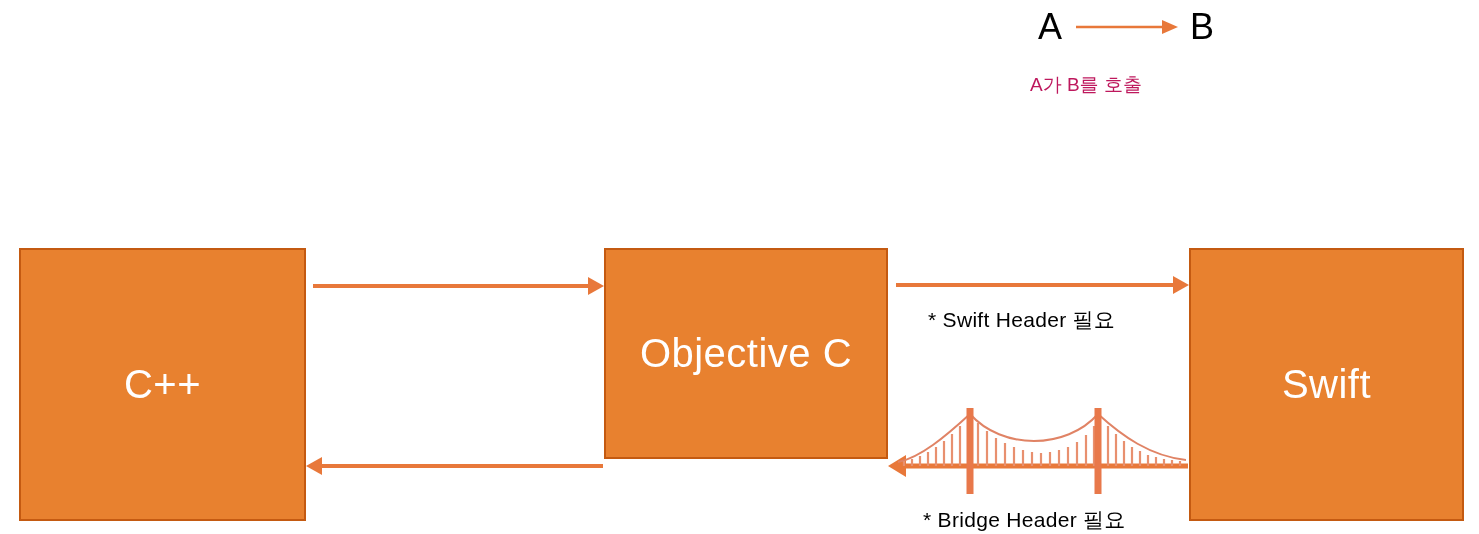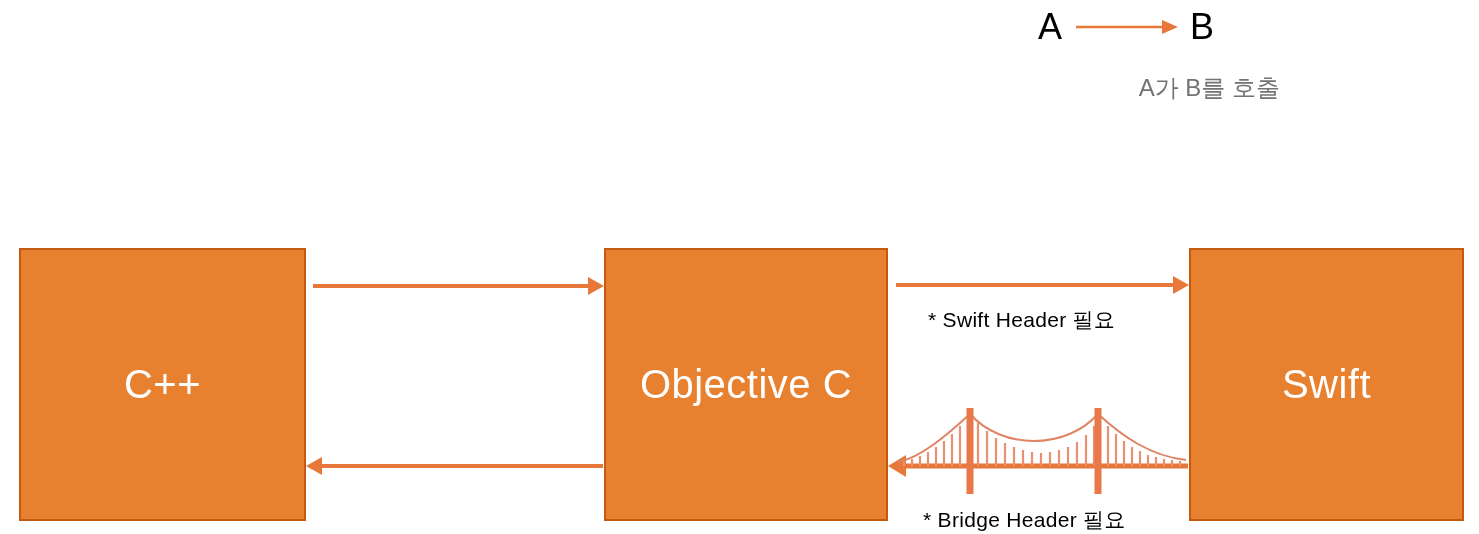--- a/index.html
+++ b/index.html
@@ -27,21 +27,21 @@
   }
   .lang-box .lang-label {
     color: #ffffff;
     font-family: "Liberation Sans", sans-serif;
     font-weight: 300;
     letter-spacing: 0.5px;
     white-space: nowrap;
   }
 
   #box-cpp    { left: 19px;   top: 248px; width: 287px; height: 273px; }
-  #box-objc   { left: 604px;  top: 248px; width: 284px; height: 273px; }
+  #box-objc   { left: 604px;  top: 248px; width: 284px; height: 211px; }
   #box-swift  { left: 1189px; top: 248px; width: 275px; height: 273px; }
 
   #box-cpp .lang-label   { font-size: 40px; }
   #box-objc .lang-label  { font-size: 40px; }
   #box-swift .lang-label { font-size: 40px; }
 
   
   #arrow-layer {
     position: absolute;
     left: 0; top: 0;
@@ -79,23 +79,23 @@
     position: relative;
     width: 102px;
     height: 20px;
     margin-left: 14px;
   }
   #legend-caption {
     position: absolute;
     left: 10px;
     top: 72px;
     width: 250px;
-    text-align: right;
-    font-size: 24px;
-    color: #737373;
+    text-align: left;
+    font-size: 19px;
+    color: #be185d;
     font-family: "Liberation Sans", sans-serif;
     font-weight: 400;
     white-space: nowrap;
   }
 
   
   .edge-note {
     position: absolute;
     font-size: 21px;
     color: #000000;

